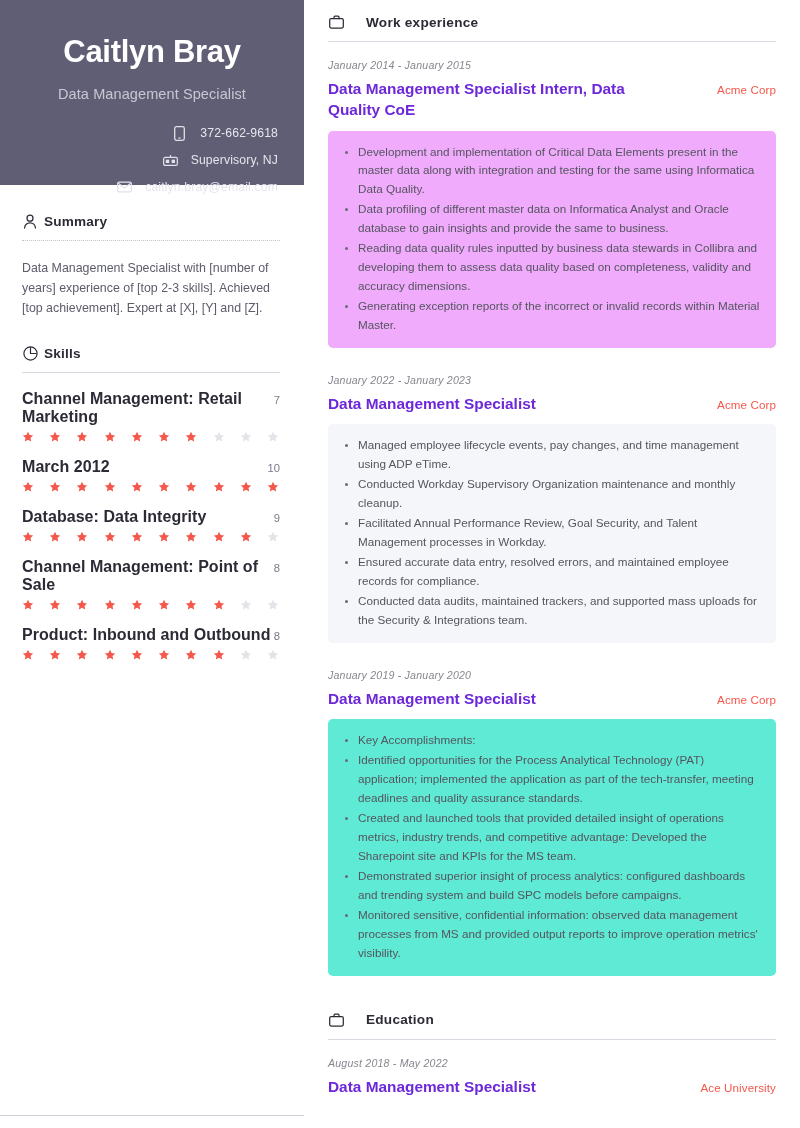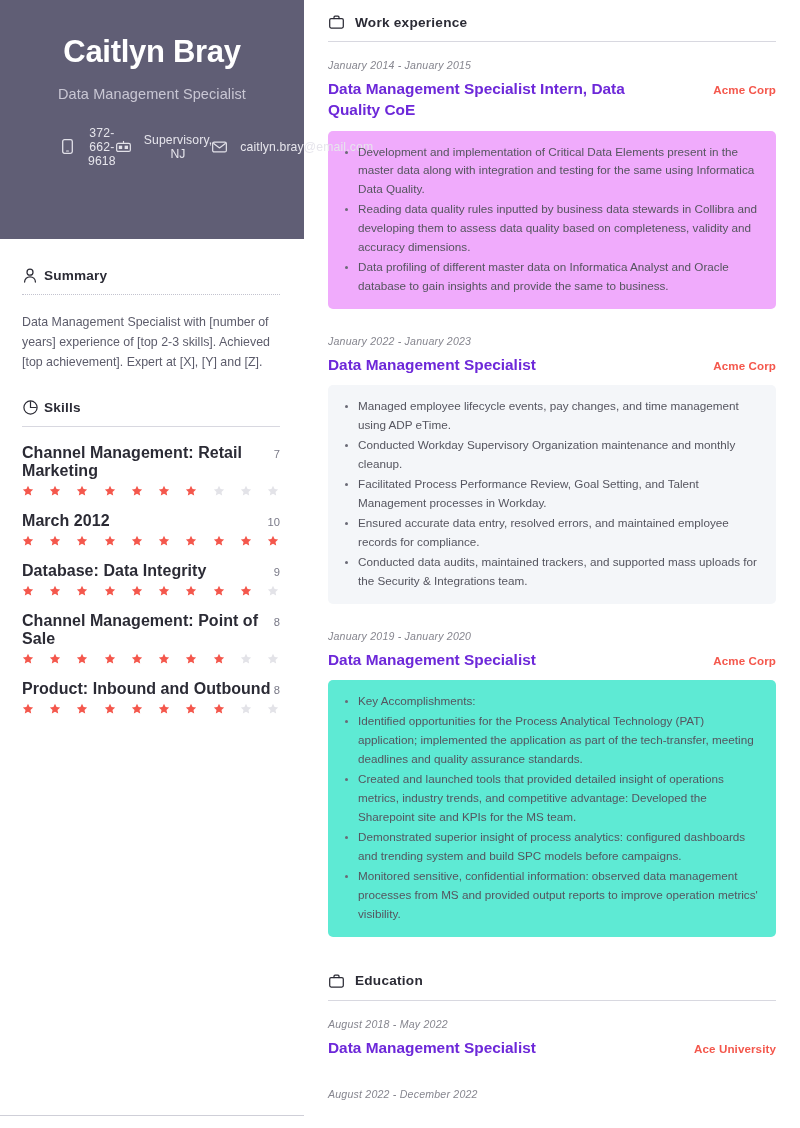--- a/index.html
+++ b/index.html
@@ -10,38 +10,38 @@
     -webkit-font-smoothing: antialiased;
   }
   .page { position: relative; width: 800px; height: 1128px; display: flex; overflow: hidden; }
 
   
   .left-col { width: 304px; flex: 0 0 304px; position: relative; }
   .profile-header {
     background: #605E75;
     padding: 34px 26px 30px;
     text-align: center;
-    height: 239px;
+    height: 185px;
   }
   .full-name {
     color: #ffffff;
     font-size: 31px;
     font-weight: bold;
     letter-spacing: -0.3px;
     line-height: 1.15;
     margin-bottom: 16px;
   }
   .job-title {
     color: #c9c7d4;
     font-size: 14.5px;
     font-weight: 400;
     letter-spacing: 0.1px;
     margin-bottom: 24px;
   }
-  .contact-list { display: flex; flex-direction: row; align-items: center; padding-left: 34px; }
+  .contact-list { display: flex; flex-direction: column; gap: 12px; align-items: flex-end; padding-left: 34px; }
   .contact-row { display: flex; align-items: center; gap: 13px; }
   .contact-ico { width: 15px; height: 15px; flex: 0 0 15px; display: flex; align-items: center; justify-content: center; }
   .contact-ico svg { display: block; }
   .contact-text { color: #e6e5ec; font-size: 12.2px; letter-spacing: 0.15px; }
 
   .left-body { padding: 28px 24px 0 22px; }
   .sec-head { display: flex; align-items: center; gap: 6px; margin-bottom: 11px; }
   .sec-head .sec-ico { width: 16px; height: 16px; display: flex; align-items: center; justify-content: center; }
   .sec-title { font-size: 13.6px; font-weight: bold; color: #2b2b35; letter-spacing: 0.2px; }
   .dotted-rule { border-top: 1px dotted #c3c3cf; margin-bottom: 17px; }
@@ -57,29 +57,29 @@
   .stars { display: flex; justify-content: space-between; width: 100%; padding-right: 1px; }
   .star { width: 12px; height: 12px; display: block; }
 
   .left-bottom-rule {
     position: absolute; left: 0; bottom: 12px; width: 304px;
     border-top: 1px solid #cfcfd8;
   }
 
   
   .right-col { flex: 1; padding: 14px 24px 0 24px; }
-  .r-sec-head { display: flex; align-items: center; gap: 11px; margin-bottom: 11px; }
+  .r-sec-head { display: flex; align-items: center; gap: 22px; margin-bottom: 11px; }
   .r-sec-head .sec-ico { width: 16px; height: 16px; display: flex; align-items: center; justify-content: center; }
   .r-sec-title { font-size: 13.6px; font-weight: bold; color: #2b2b35; letter-spacing: 0.25px; }
 
   .entry { margin-bottom: 26px; }
   .entry-date { font-size: 10.6px; color: #86868f; letter-spacing: 0.2px; margin-bottom: 7px; font-style: italic; }
   .entry-main { display: flex; justify-content: space-between; align-items: flex-start; gap: 14px; }
   .entry-role { font-size: 15.4px; color: #6d28d9; line-height: 1.38; font-weight: 700; max-width: 330px; }
-  .entry-org { font-size: 11.6px; font-weight: bold; color: #F4574C; white-space: nowrap; padding-top: 5px; letter-spacing: 0.1px; }
+  .entry-org { font-size: 11.6px; font-weight: normal; color: #F4574C; white-space: nowrap; padding-top: 5px; letter-spacing: 0.1px; }
   .bullet-card {
     background: #F4F6F9;
     border-radius: 5px;
     margin-top: 10px;
     padding: 12px 16px 12px 14px;
   }
   .bullet-card ul { list-style: none; }
   .bullet-card li {
     position: relative;
     padding-left: 16px;
@@ -388,36 +388,37 @@
       <div id="work-container">
           <div class="entry">
             <div class="entry-date">January 2014 - January 2015</div>
             <div class="entry-main">
               <div class="entry-role">Data Management Specialist Intern, Data Quality CoE</div>
               <div class="entry-org" style="color: rgb(244, 87, 76);">Acme Corp</div>
             </div>
             <div class="bullet-card" style="background: #f0abfc;">
               <ul>
                 <li>Development and implementation of Critical Data Elements present in the master data along with integration and testing for the same using Informatica Data Quality.</li>
+                <li>Data profiling of different master data on Informatica Analyst and Oracle database to gain insights and provide the same to business.</li>
                 <li>Reading data quality rules inputted by business data stewards in Collibra and developing them to assess data quality based on completeness, validity and accuracy dimensions.</li>
-                <li>Data profiling of different master data on Informatica Analyst and Oracle database to gain insights and provide the same to business.</li>
+                <li>Generating exception reports of the incorrect or invalid records within Material Master.</li>
               </ul>
             </div>
           </div>
           <div class="entry">
             <div class="entry-date">January 2022 - January 2023</div>
             <div class="entry-main">
               <div class="entry-role">Data Management Specialist</div>
               <div class="entry-org" style="color: rgb(244, 87, 76);">Acme Corp</div>
             </div>
             <div class="bullet-card" style="background: rgb(244, 246, 249);">
               <ul>
                 <li>Managed employee lifecycle events, pay changes, and time management using ADP eTime.</li>
                 <li>Conducted Workday Supervisory Organization maintenance and monthly cleanup.</li>
-                <li>Facilitated Process Performance Review, Goal Setting, and Talent Management processes in Workday.</li>
+                <li>Facilitated Annual Performance Review, Goal Security, and Talent Management processes in Workday.</li>
                 <li>Ensured accurate data entry, resolved errors, and maintained employee records for compliance.</li>
                 <li>Conducted data audits, maintained trackers, and supported mass uploads for the Security &amp; Integrations team.</li>
               </ul>
             </div>
           </div>
           <div class="entry">
             <div class="entry-date">January 2019 - January 2020</div>
             <div class="entry-main">
               <div class="entry-role">Data Management Specialist</div>
               <div class="entry-org" style="color: rgb(244, 87, 76);">Acme Corp</div>

